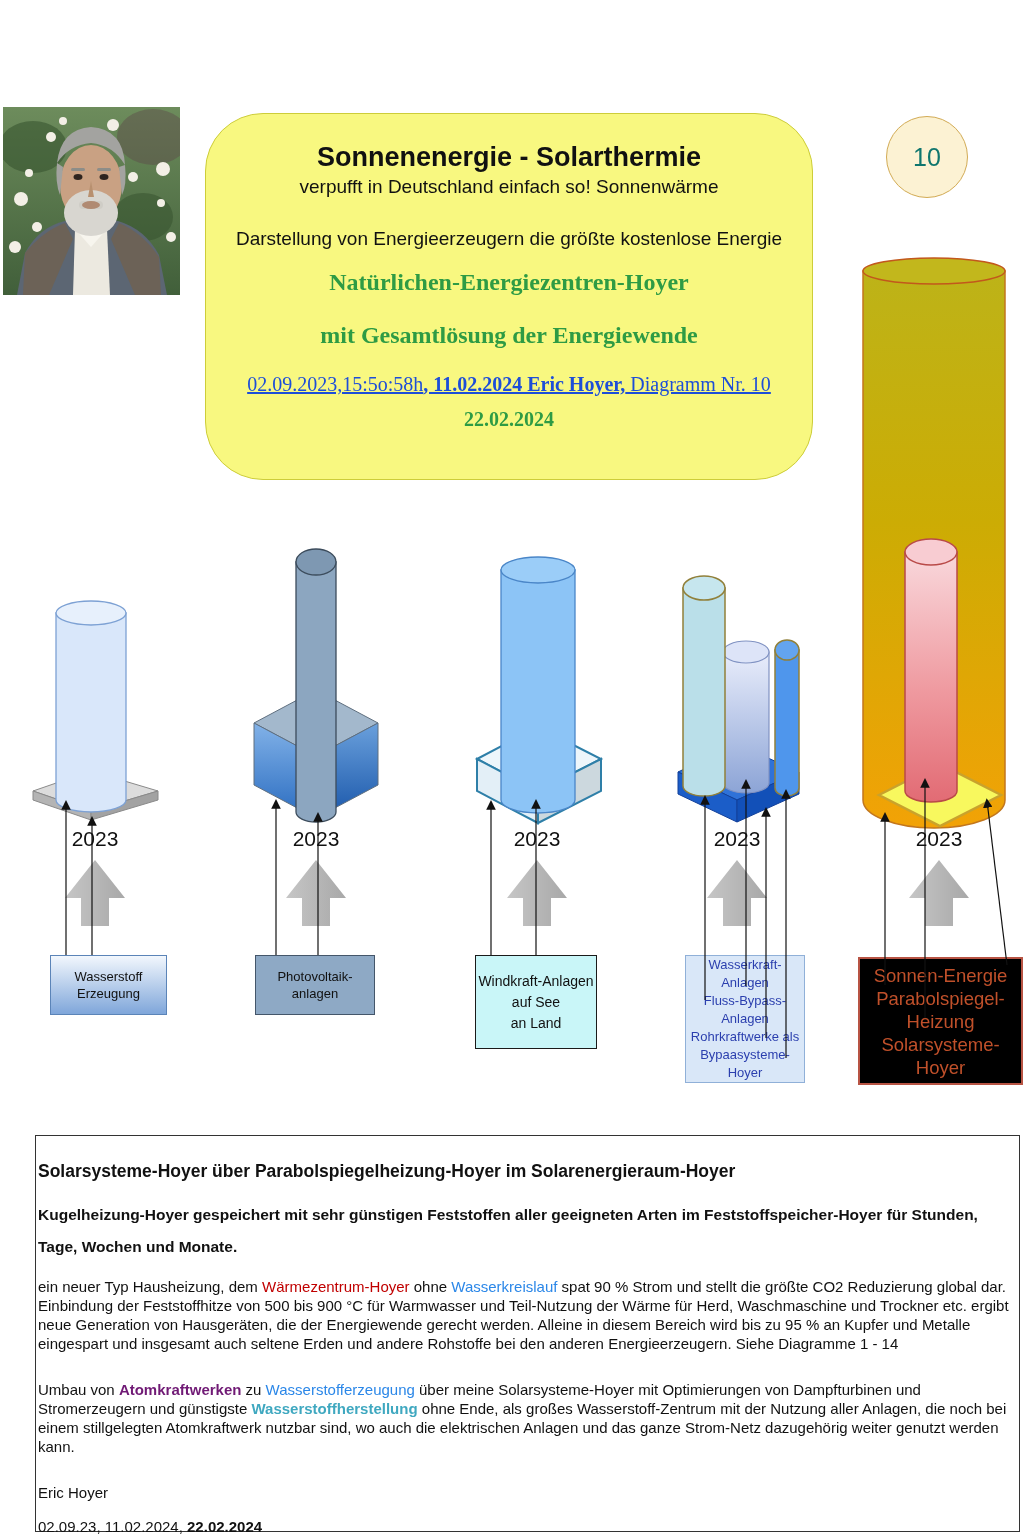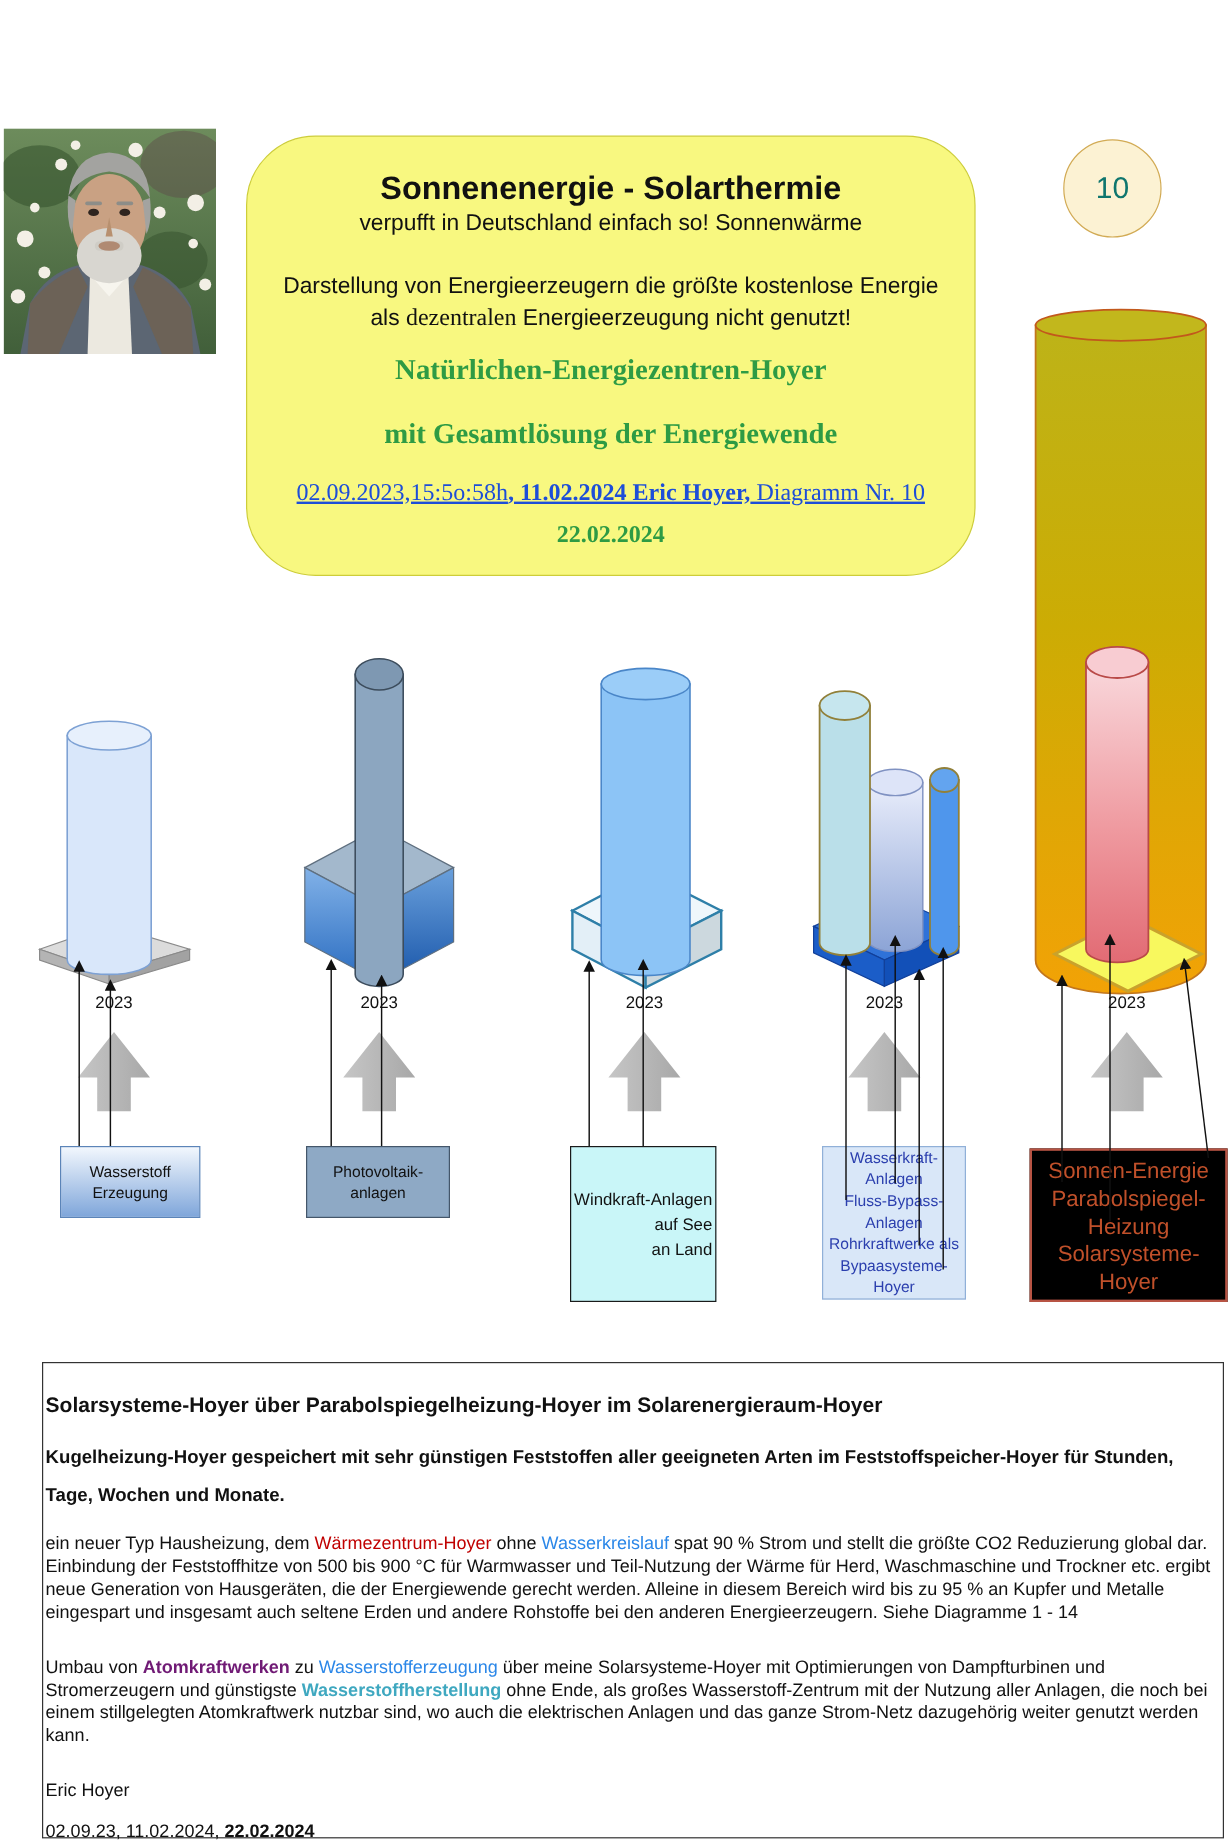--- a/index.html
+++ b/index.html
@@ -22,32 +22,32 @@
   .date-line{margin-top:24px;font-family:"Liberation Serif",serif;font-size:20px;color:#1d4ed8;white-space:nowrap;text-decoration:underline;}
   .date-line .b{font-weight:bold;}
   .date2{margin-top:12px;font-family:"Liberation Serif",serif;font-size:20px;font-weight:bold;color:#2e9b44;}
 
   
   .badge{position:absolute;left:886px;top:116px;width:80px;height:80px;border-radius:50%;
          background:#fcf2d3;border:1px solid #d2ab55;line-height:80px;text-align:center;
          font-size:25px;font-weight:normal;color:#0f766e;}
 
   
-  .year{position:absolute;top:827px;width:90px;text-align:center;font-size:14px;color:#111;}
+  .year{position:absolute;top:827px;width:90px;text-align:center;font-size:21px;color:#111;}
   .y1{left:50px}.y2{left:271px}.y3{left:492px}.y4{left:692px}.y5{left:894px}
 
   
   .lbox{position:absolute;display:flex;align-items:center;justify-content:center;
         text-align:center;white-space:pre-line;box-sizing:border-box;}
   .lbox1{left:33px;top:955px;width:117px;height:60px;background:linear-gradient(#f2f7fd,#7fa6da);
          border:1px solid #5b84b8;font-size:13px;line-height:17px;margin-left:17px;}
   .lbox2{left:255px;top:955px;width:120px;height:60px;background:#8ea9c5;
          border:1px solid #44566a;font-size:13px;line-height:17px;}
-  .lbox3{left:475px;top:955px;width:122px;height:130px;background:#c9f6f8;
-         border:1px solid #1a1a1a;font-size:14px;line-height:21px;text-align:right;}
+  .lbox3{left:475px;top:955px;width:122px;height:94px;background:#c9f6f8;
+         border:1px solid #1a1a1a;font-size:14px;line-height:21px;}
   .lbox4{left:685px;top:955px;width:120px;height:128px;background:#d9e7f8;
          border:1px solid #90b0d8;color:#2b3fae;font-size:13px;line-height:18px;}
   .lbox5{left:858px;top:957px;width:165px;height:128px;background:#000000;
          border:2px solid #b85444;color:#c0502a;font-size:18.5px;line-height:23px;}
 
   
   .textbox{position:absolute;left:35px;top:1135px;width:985px;height:397px;
            border:1px solid #333;box-sizing:border-box;padding:0 2px 0 2px;font-size:15px;line-height:19px;}
   .textbox h2{margin:26px 0 0 0;font-size:17.5px;font-weight:bold;white-space:nowrap;}
   .textbox .boldp{margin:18px 0 0 0;font-weight:bold;font-size:15.5px;line-height:32px;white-space:pre-line;}
@@ -111,21 +111,20 @@
       <rect x="68" y="61" width="14" height="3" rx="1.5" fill="#8d8d88"></rect>
       <rect x="94" y="61" width="14" height="3" rx="1.5" fill="#8d8d88"></rect>
       <path d="M88,74 L85,90 L91,90 Z" fill="#b8906f"></path>
     </svg>
   </div>
 
   <div class="panel">
     <div class="title">Sonnenenergie - Solarthermie</div>
     <div class="sub">verpufft in Deutschland einfach so! Sonnenwärme</div>
     <div class="sub sub-first">Darstellung von Energieerzeugern die größte kostenlose Energie</div>
-    <div class="sub"><span>als </span><span class="serifword">dezentralen</span><span> Energieerzeugung nicht genutzt!</span></div>
     <div class="green-h green-h1">Natürlichen-Energiezentren-Hoyer</div>
     <div class="green-h green-h2">mit Gesamtlösung der Energiewende</div>
     <div class="date-line"><span>02.09.2023,15:5o:58h</span><span class="b">, 11.02.2024 Eric Hoyer,</span><span> Diagramm Nr. 10</span></div>
     <div class="date2">22.02.2024</div>
   </div>
 
   <div class="badge">10</div>
 
   <div class="year y1">2023</div>
   <div class="year y2">2023</div>

